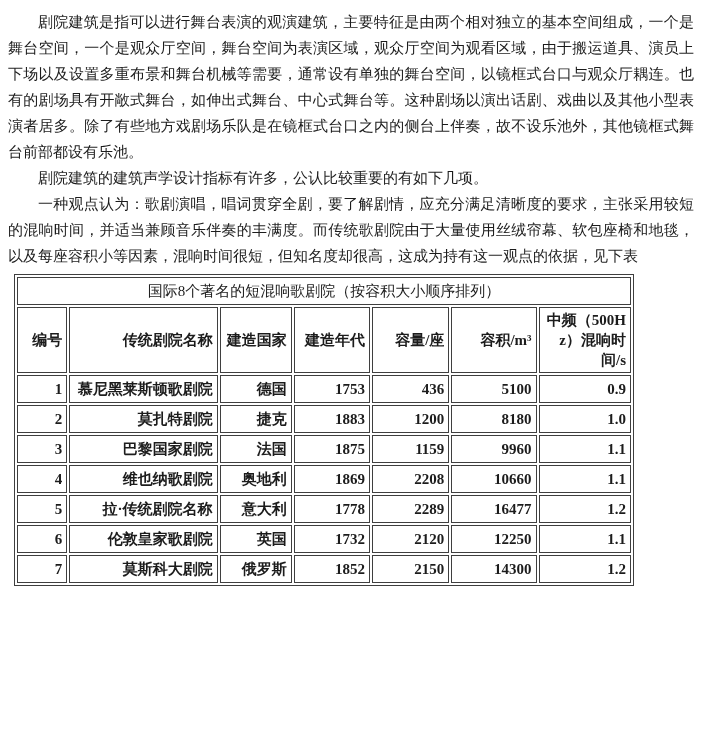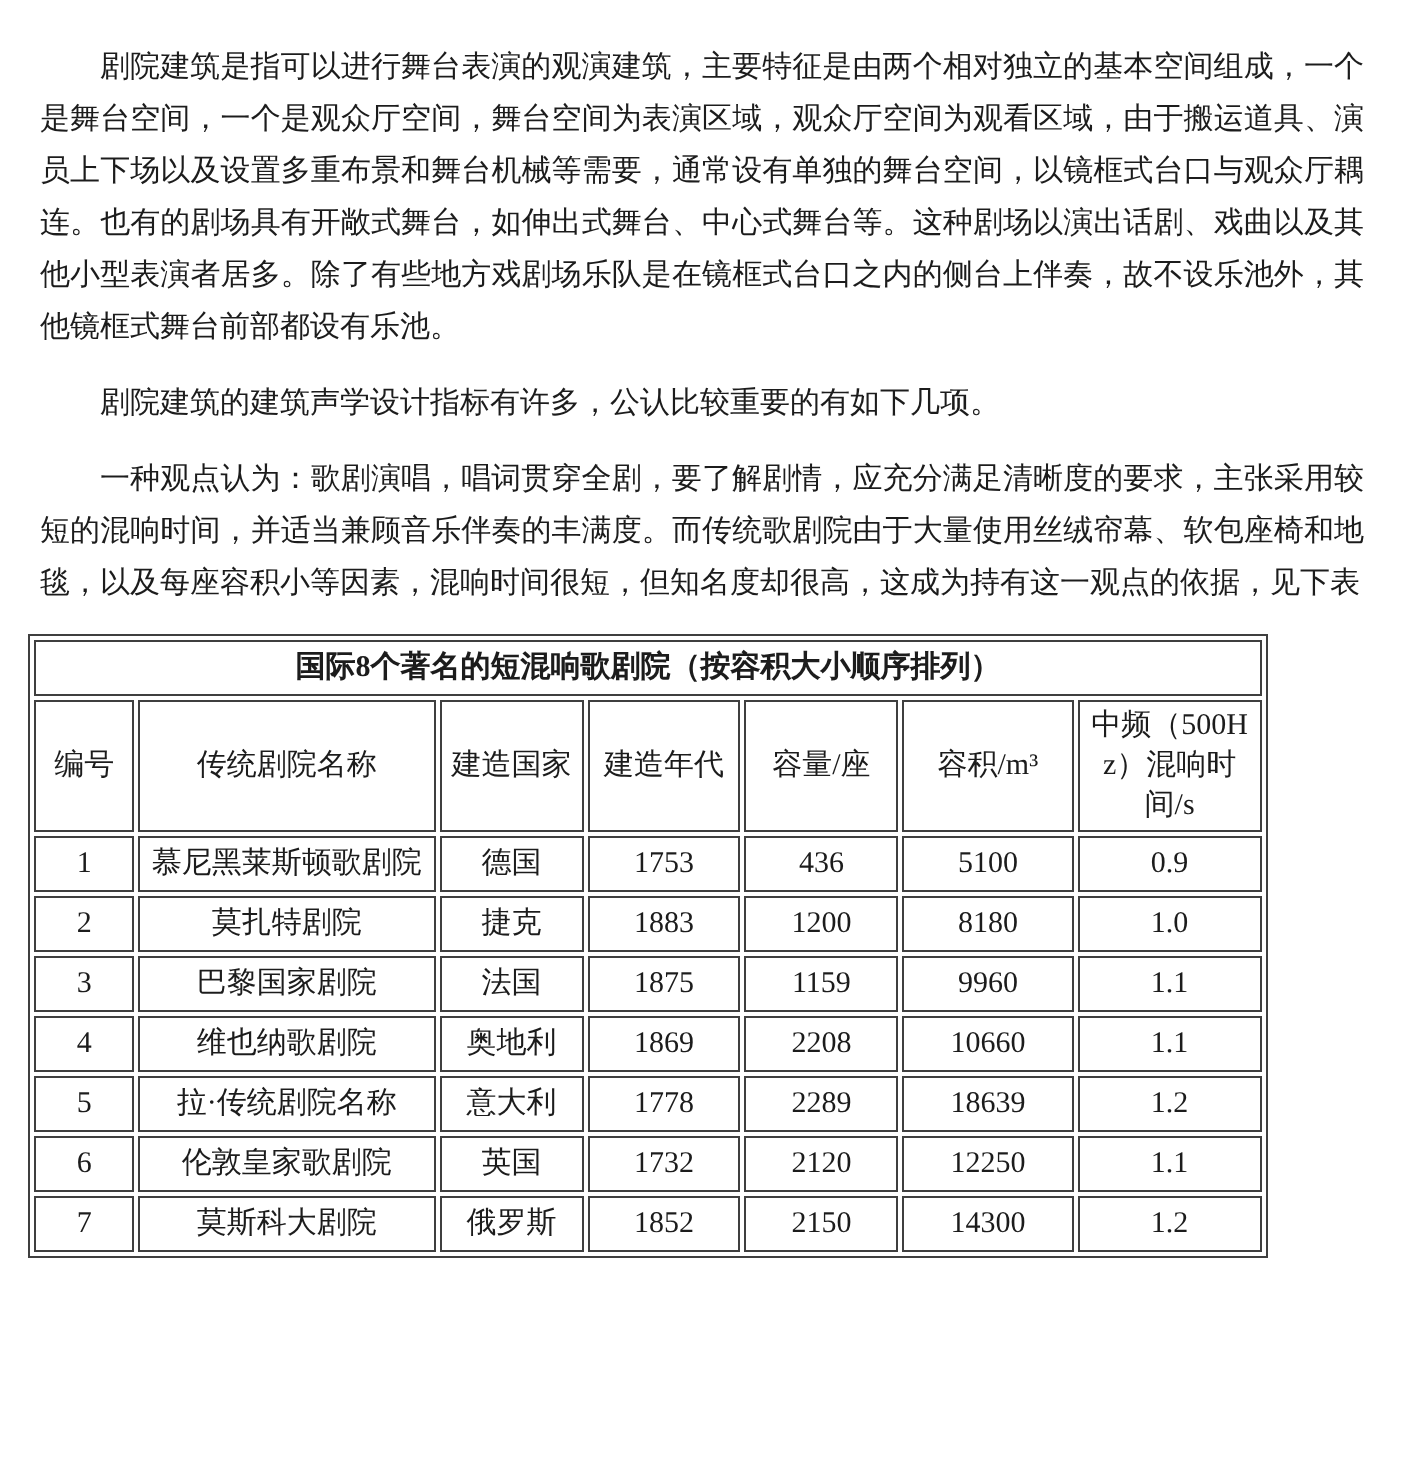--- a/index.html
+++ b/index.html
@@ -12,21 +12,21 @@
     width: 702px;
     height: 729px;
     box-sizing: border-box;
     padding: 9px 8px 0 8px;
     overflow: hidden;
     background: #ffffff;
     color: #1c1c1c;
     font-family: "Liberation Serif", "DejaVu Serif", serif;
   }
   p.para {
-    margin: 12px;
+    margin: 0;
     font-size: 15px;
     line-height: 26px;
     text-align: justify;
     text-indent: 2em;
     word-break: break-all;
     font-family: Liberation Serif, serif;
   }
   table.opera {
     margin: 5px 0 0 6px;
     width: 620px;
@@ -36,27 +36,28 @@
     border: 1px solid #3f3f3f;
     background: #ffffff;
     font-size: 15px;
   }
   table.opera td {
     border: 1px solid #3f3f3f;
     background: #ffffff;
     padding: 2px 4px;
     line-height: 20px;
     vertical-align: middle;
-    text-align: center;
+    text-align: right;
     overflow: hidden;
     word-break: break-all;
+    font-weight: bold;
   }
   table.opera td.title-cell {
     text-align: center;
-    font-weight: bold;
+    font-weight: normal;
     height: 22px;
   }
   table.opera tr.hdr td { height: 44px; }
   table.opera tr.row td { height: 22px; }
 </style>
 </head>
 <body>
 
 <div class="page">
 
@@ -122,21 +123,21 @@
         <td>2208</td>
         <td>10660</td>
         <td>1.1</td>
       </tr>
       <tr class="row">
         <td>5</td>
         <td>拉·传统剧院名称</td>
         <td>意大利</td>
         <td>1778</td>
         <td>2289</td>
-        <td>18639</td>
+        <td>16477</td>
         <td>1.2</td>
       </tr>
       <tr class="row">
         <td>6</td>
         <td>伦敦皇家歌剧院</td>
         <td>英国</td>
         <td>1732</td>
         <td>2120</td>
         <td>12250</td>
         <td>1.1</td>

